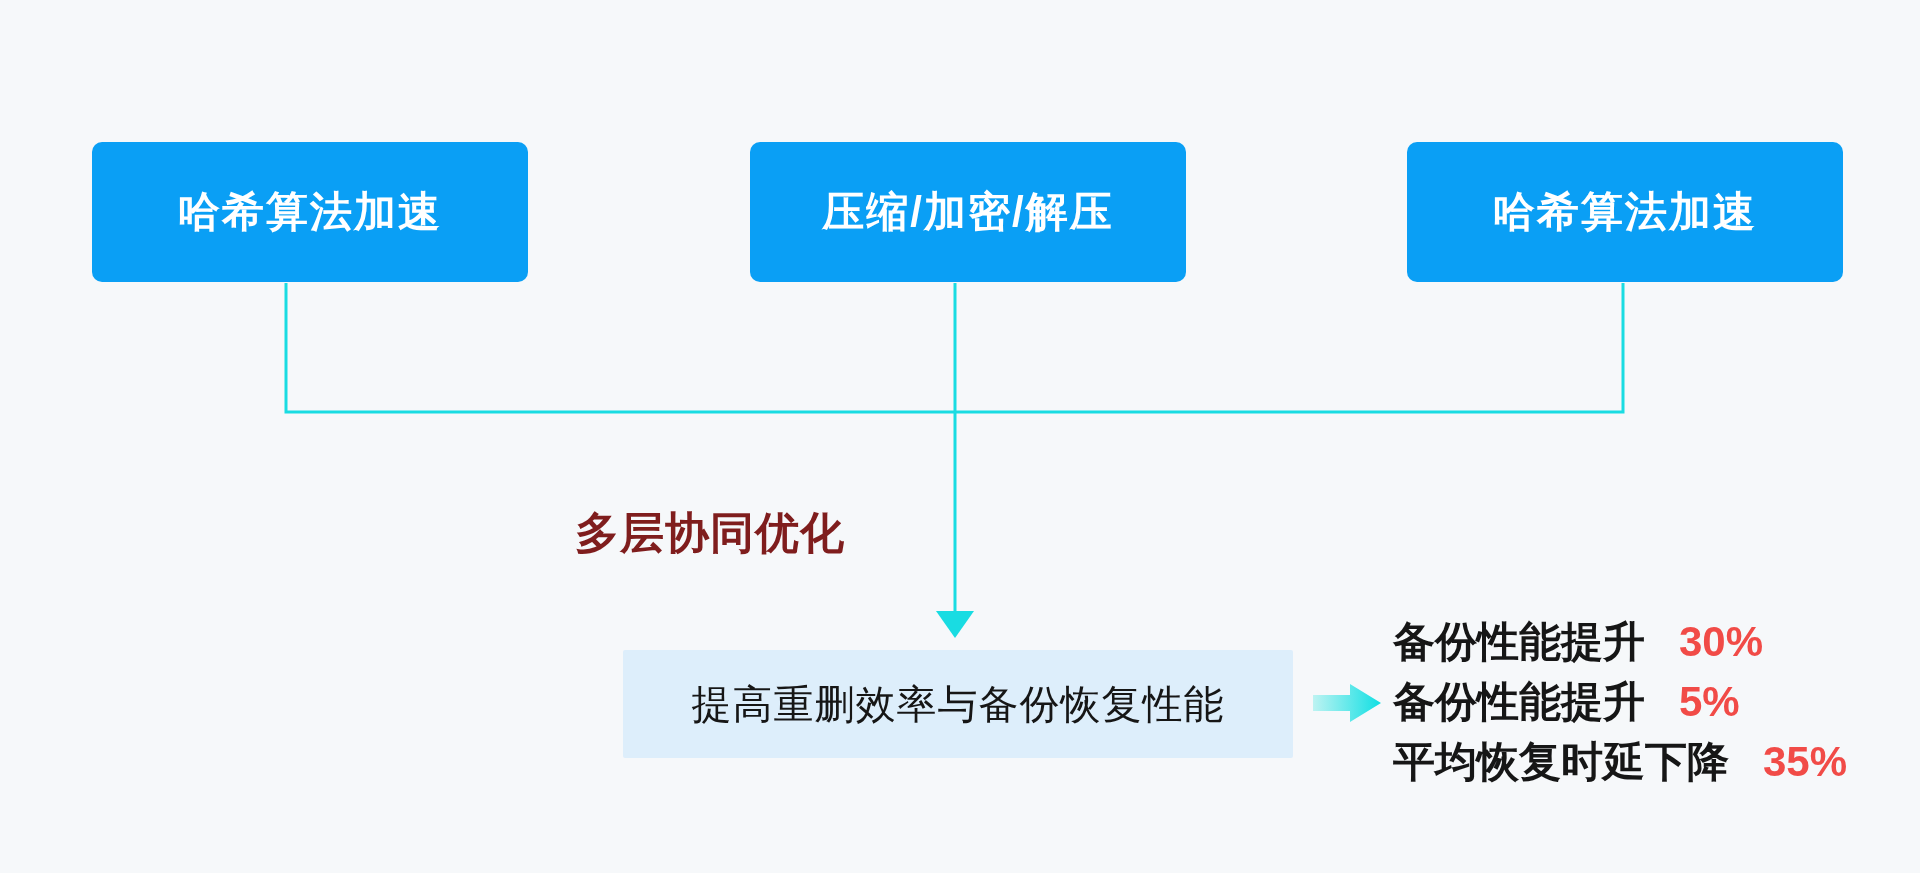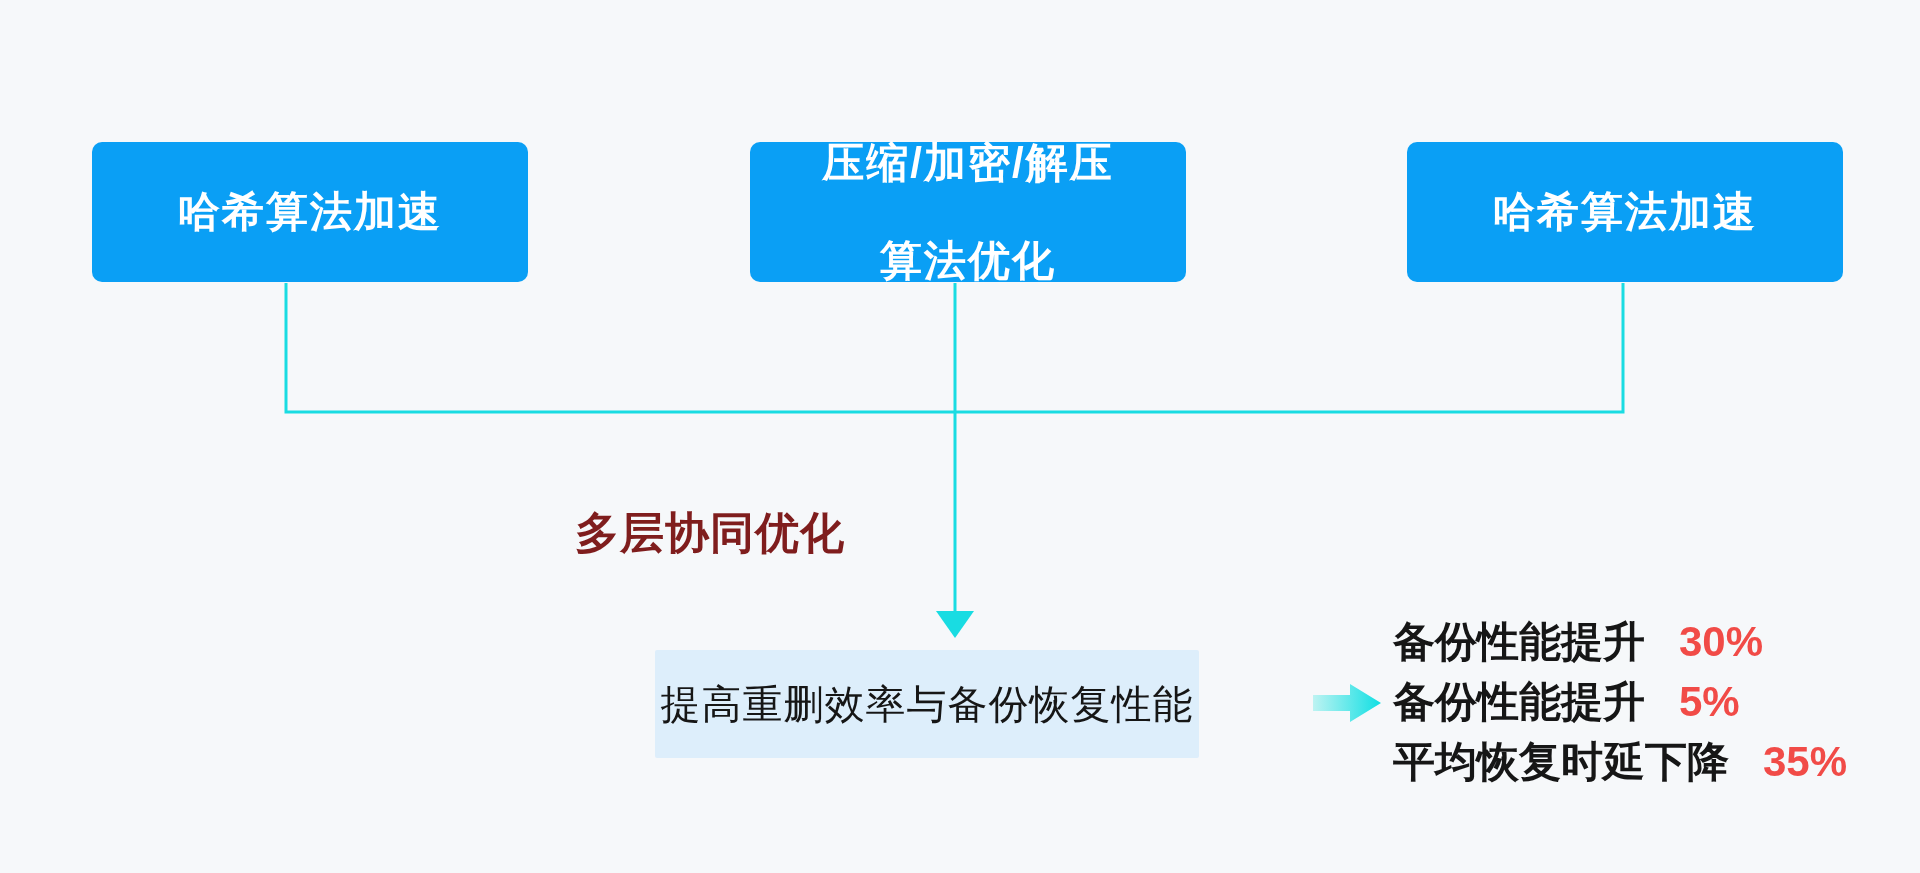--- a/index.html
+++ b/index.html
@@ -54,23 +54,23 @@
     left: 575px;
     top: 504px;
     font-size: 44px;
     font-weight: 600;
     letter-spacing: 1px;
     color: #7f1d1d;
     white-space: nowrap;
   }
   .result-node {
     position: absolute;
-    left: 655px;
+    left: 623px;
     top: 650px;
-    width: 544px;
+    width: 670px;
     height: 108px;
     background: #DDEEFB;
     border-radius: 2px;
     display: flex;
     align-items: center;
     justify-content: center;
     font-size: 40px;
     font-weight: 500;
     letter-spacing: 1px;
     color: #161616;
@@ -105,21 +105,20 @@
     <polygon class="chead" points="936,611 974,611 955,638"></polygon>
     <polygon points="1313,695 1350,695 1350,684 1381,703 1350,722 1350,711 1313,711" fill="url(#arrowGrad)"></polygon>
   </svg>
 
   <div class="node node1">
     <span>哈希算法加速</span>
   </div>
 
   <div class="node node2">
     <span>压缩/加密/解压</span>
-    <span>算法优化</span>
   </div>
 
   <div class="node node3">
     <span>哈希算法加速</span>
   </div>
 
   <div class="process-label">多层协同优化</div>
 
   <div class="result-node">
     <span>提高重删效率与备份恢复性能</span>

